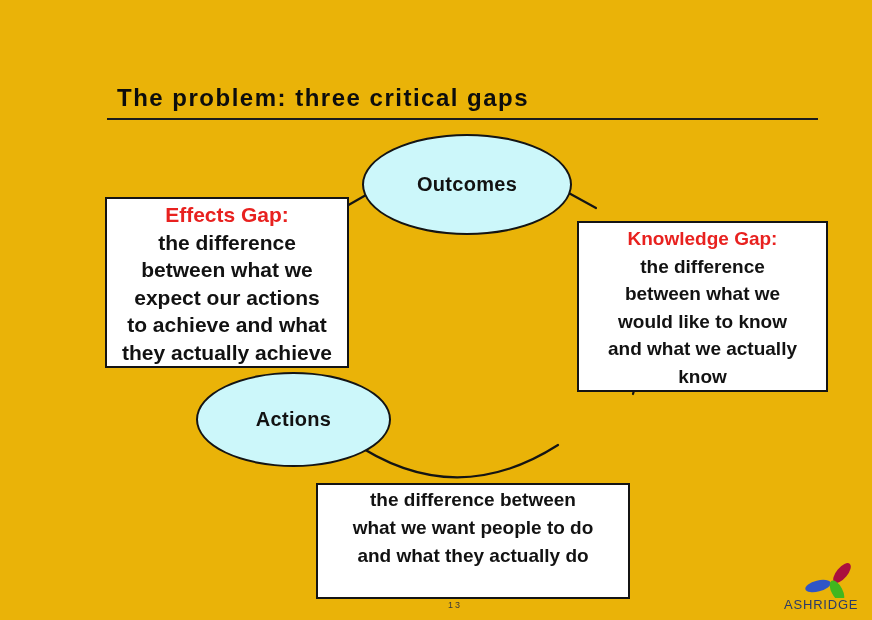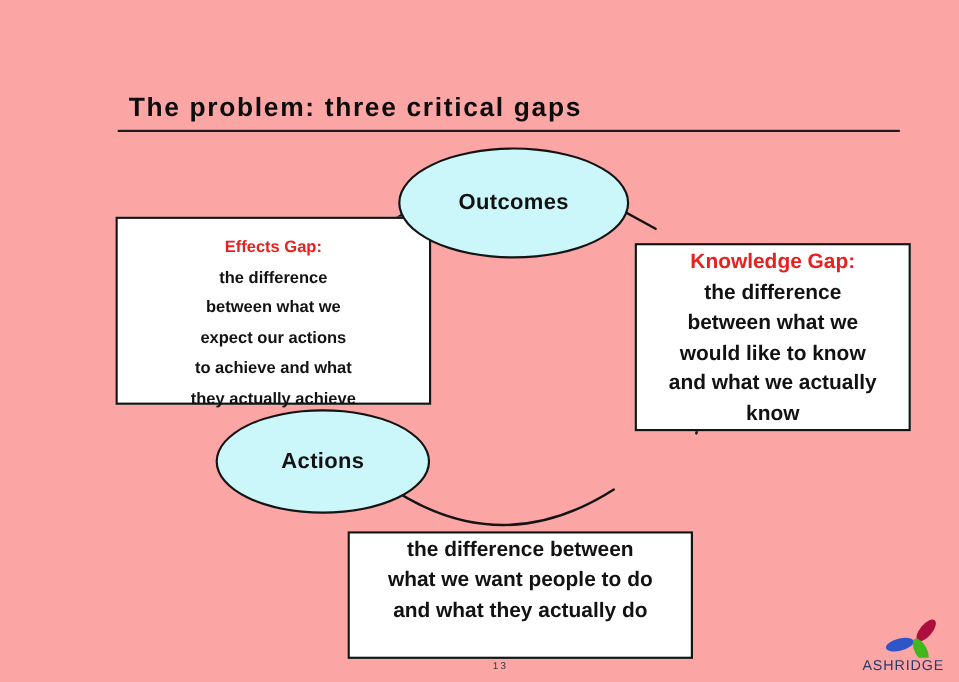--- a/index.html
+++ b/index.html
@@ -1,19 +1,19 @@
 <!DOCTYPE html>
 <html><head>
 <meta charset="utf-8">
 <style>
   html,body{margin:0;padding:0;background:#ffffff;}
   .slide{
     position:relative;
     width:872px;height:620px;
-    background:#fca5a5;
+    background:#eab308;
     font-family:"Liberation Sans",sans-serif;
     overflow:hidden;
   }
   .title{
     position:absolute;left:117px;top:84px;margin:0;
     font-size:24px;font-weight:bold;color:#0d0d0d;
     letter-spacing:1.5px;white-space:nowrap;
   }
   .title-rule{
     position:absolute;left:107px;top:118px;width:711px;height:2px;
@@ -21,21 +21,21 @@
   }
   .connectors{position:absolute;left:0;top:0;z-index:1;}
   .connectors path{stroke:#141414;stroke-width:2.2;fill:none;stroke-linecap:round;}
   .gapbox{
     position:absolute;z-index:2;background:#ffffff;
     border:2px solid #141414;box-sizing:border-box;
     text-align:center;font-weight:bold;
   }
   .gapbox .gap-heading{color:#e8211f;}
   .gapbox .gap-body{color:#121212;white-space:pre-line;}
-  .gapbox-effects{left:105px;top:197px;width:287px;height:171px;font-size:15px;line-height:27.5px;padding-top:12px;}
+  .gapbox-effects{left:105px;top:197px;width:244px;height:171px;font-size:21px;line-height:27.5px;padding-top:2px;}
   .gapbox-knowledge{left:577px;top:197px;width:251px;height:171px;font-size:19px;line-height:27.5px;padding-top:2px;margin-top:24px;}
   .gapbox-alignment{left:316px;top:483px;width:314px;height:116px;font-size:19px;line-height:28px;padding-top:1px;}
   .node{
     position:absolute;z-index:2;
     background:#ccf7fa;border:2px solid #141414;border-radius:50%;
     box-sizing:border-box;
     display:flex;align-items:center;justify-content:center;
     font-size:20px;font-weight:bold;color:#121212;letter-spacing:0.3px;
   }
   .node-outcomes{left:362px;top:134px;width:210px;height:101px;}

